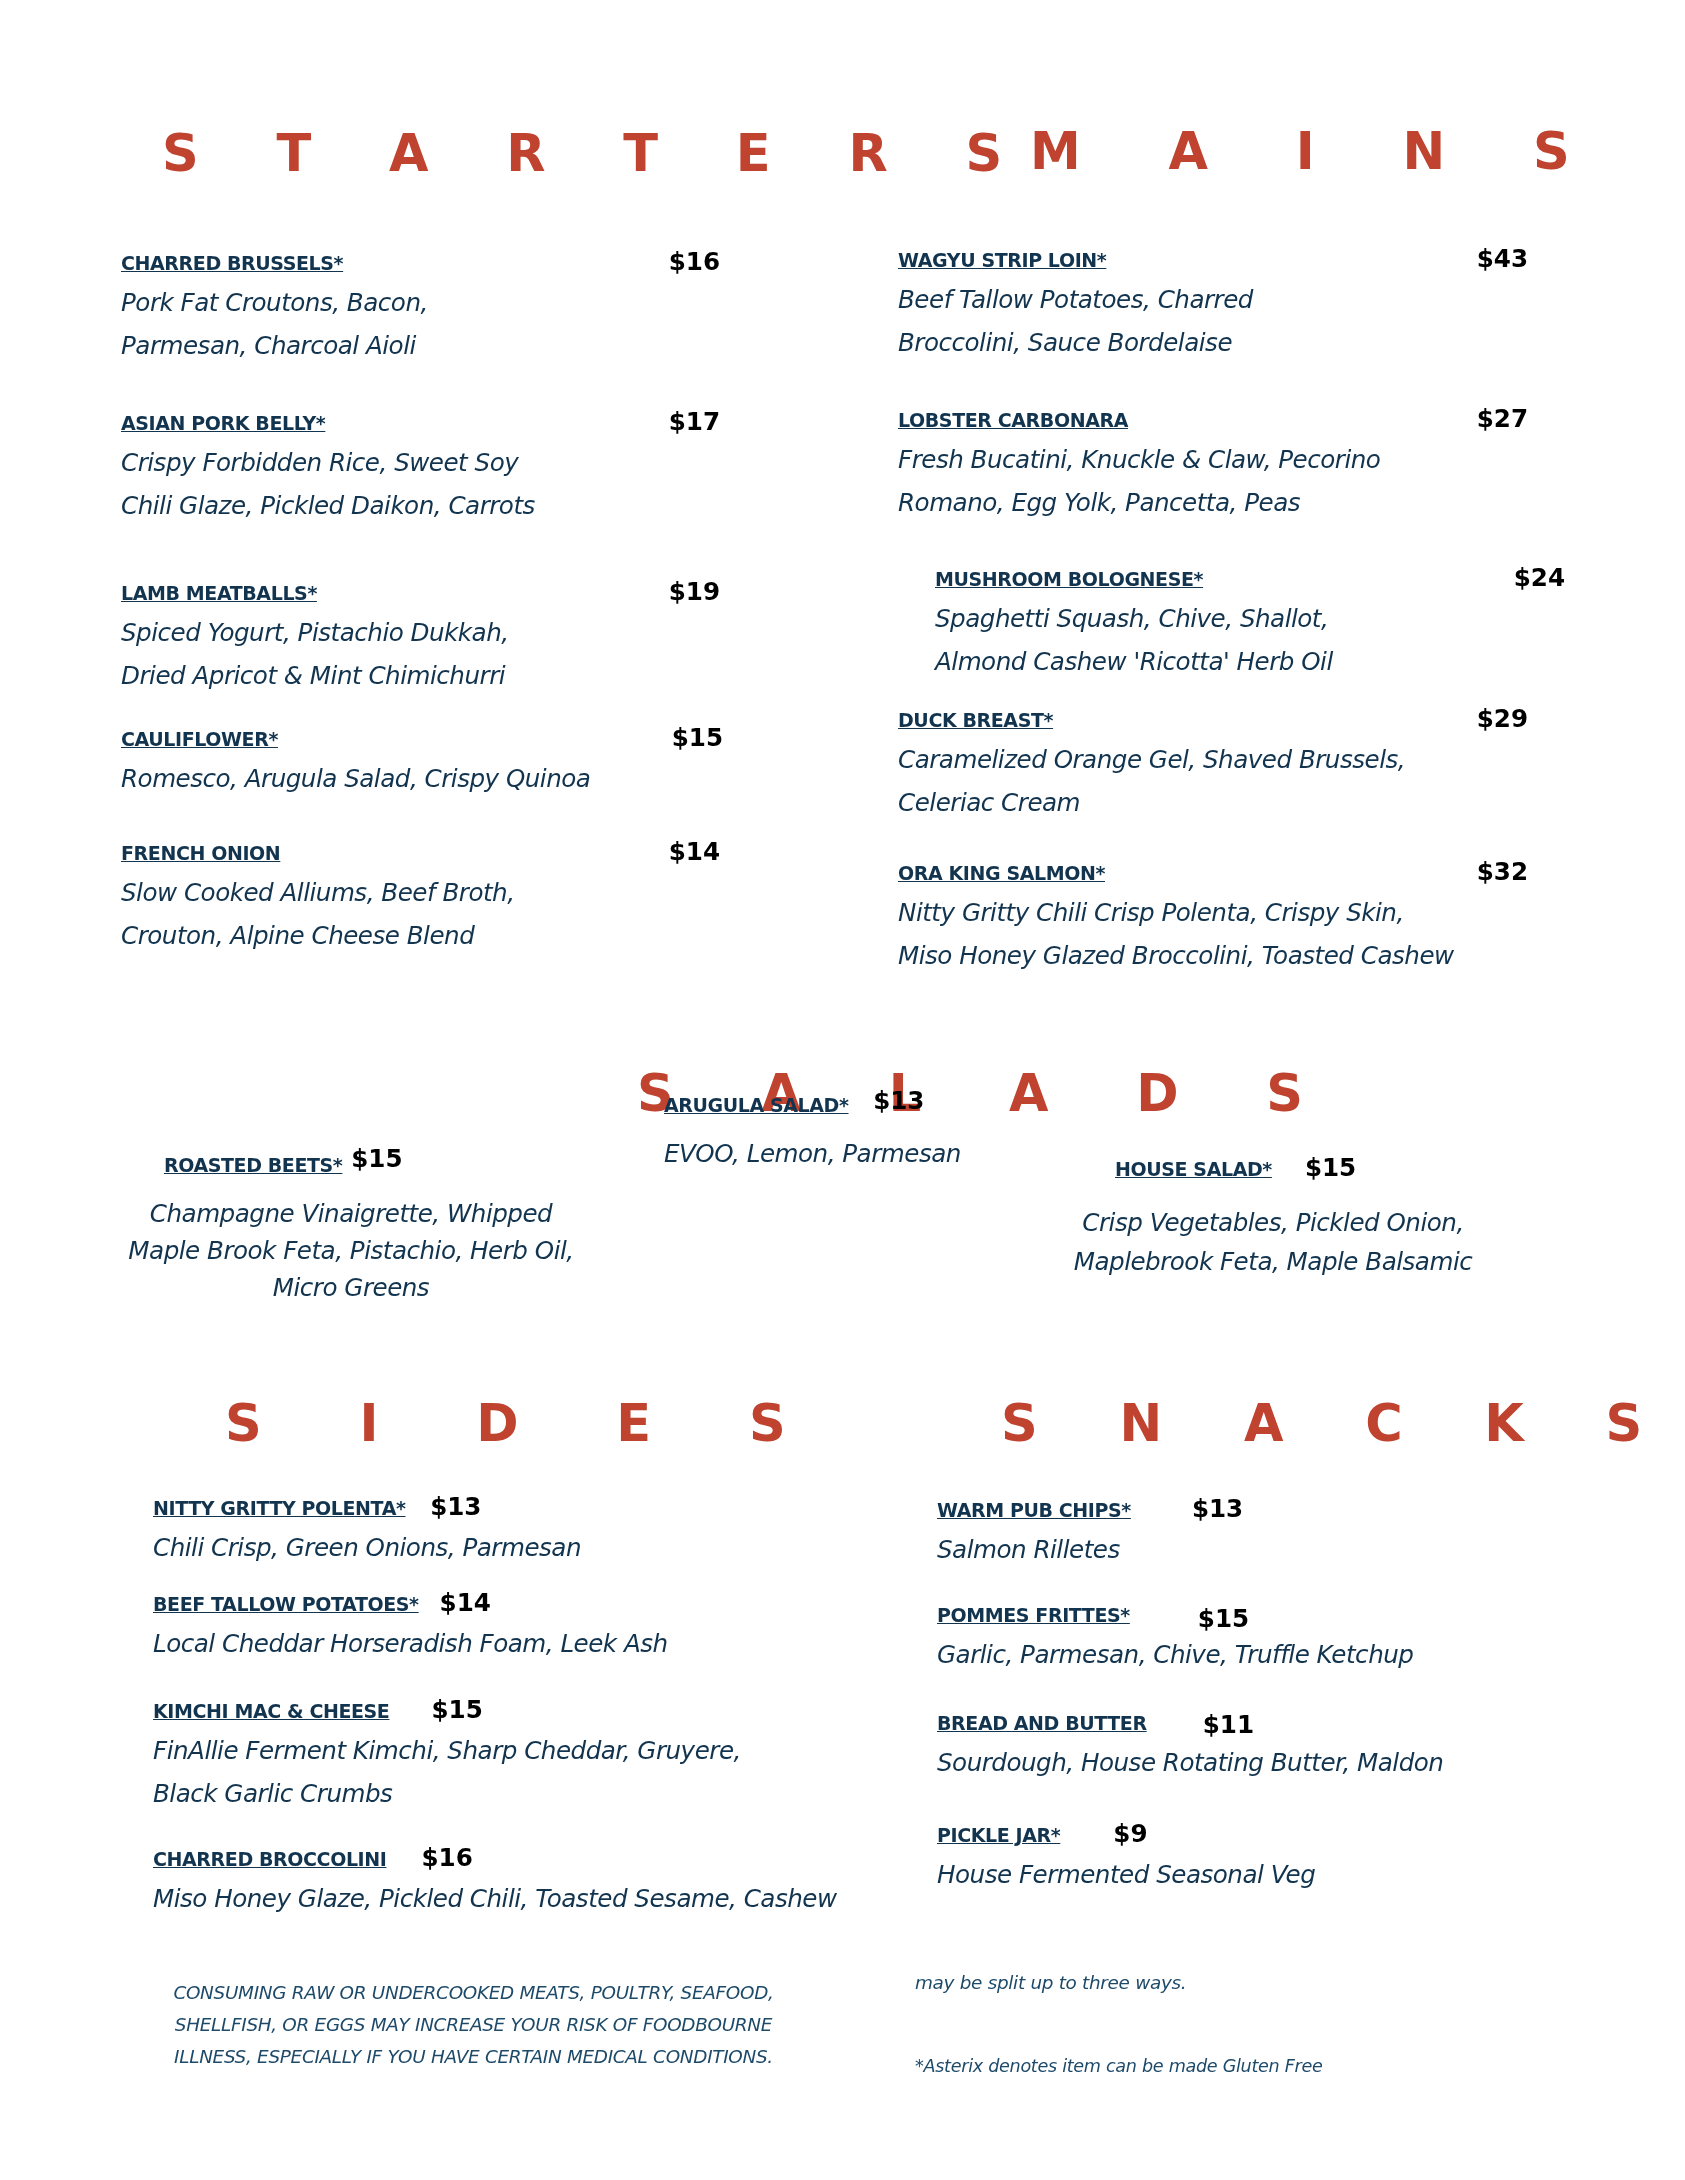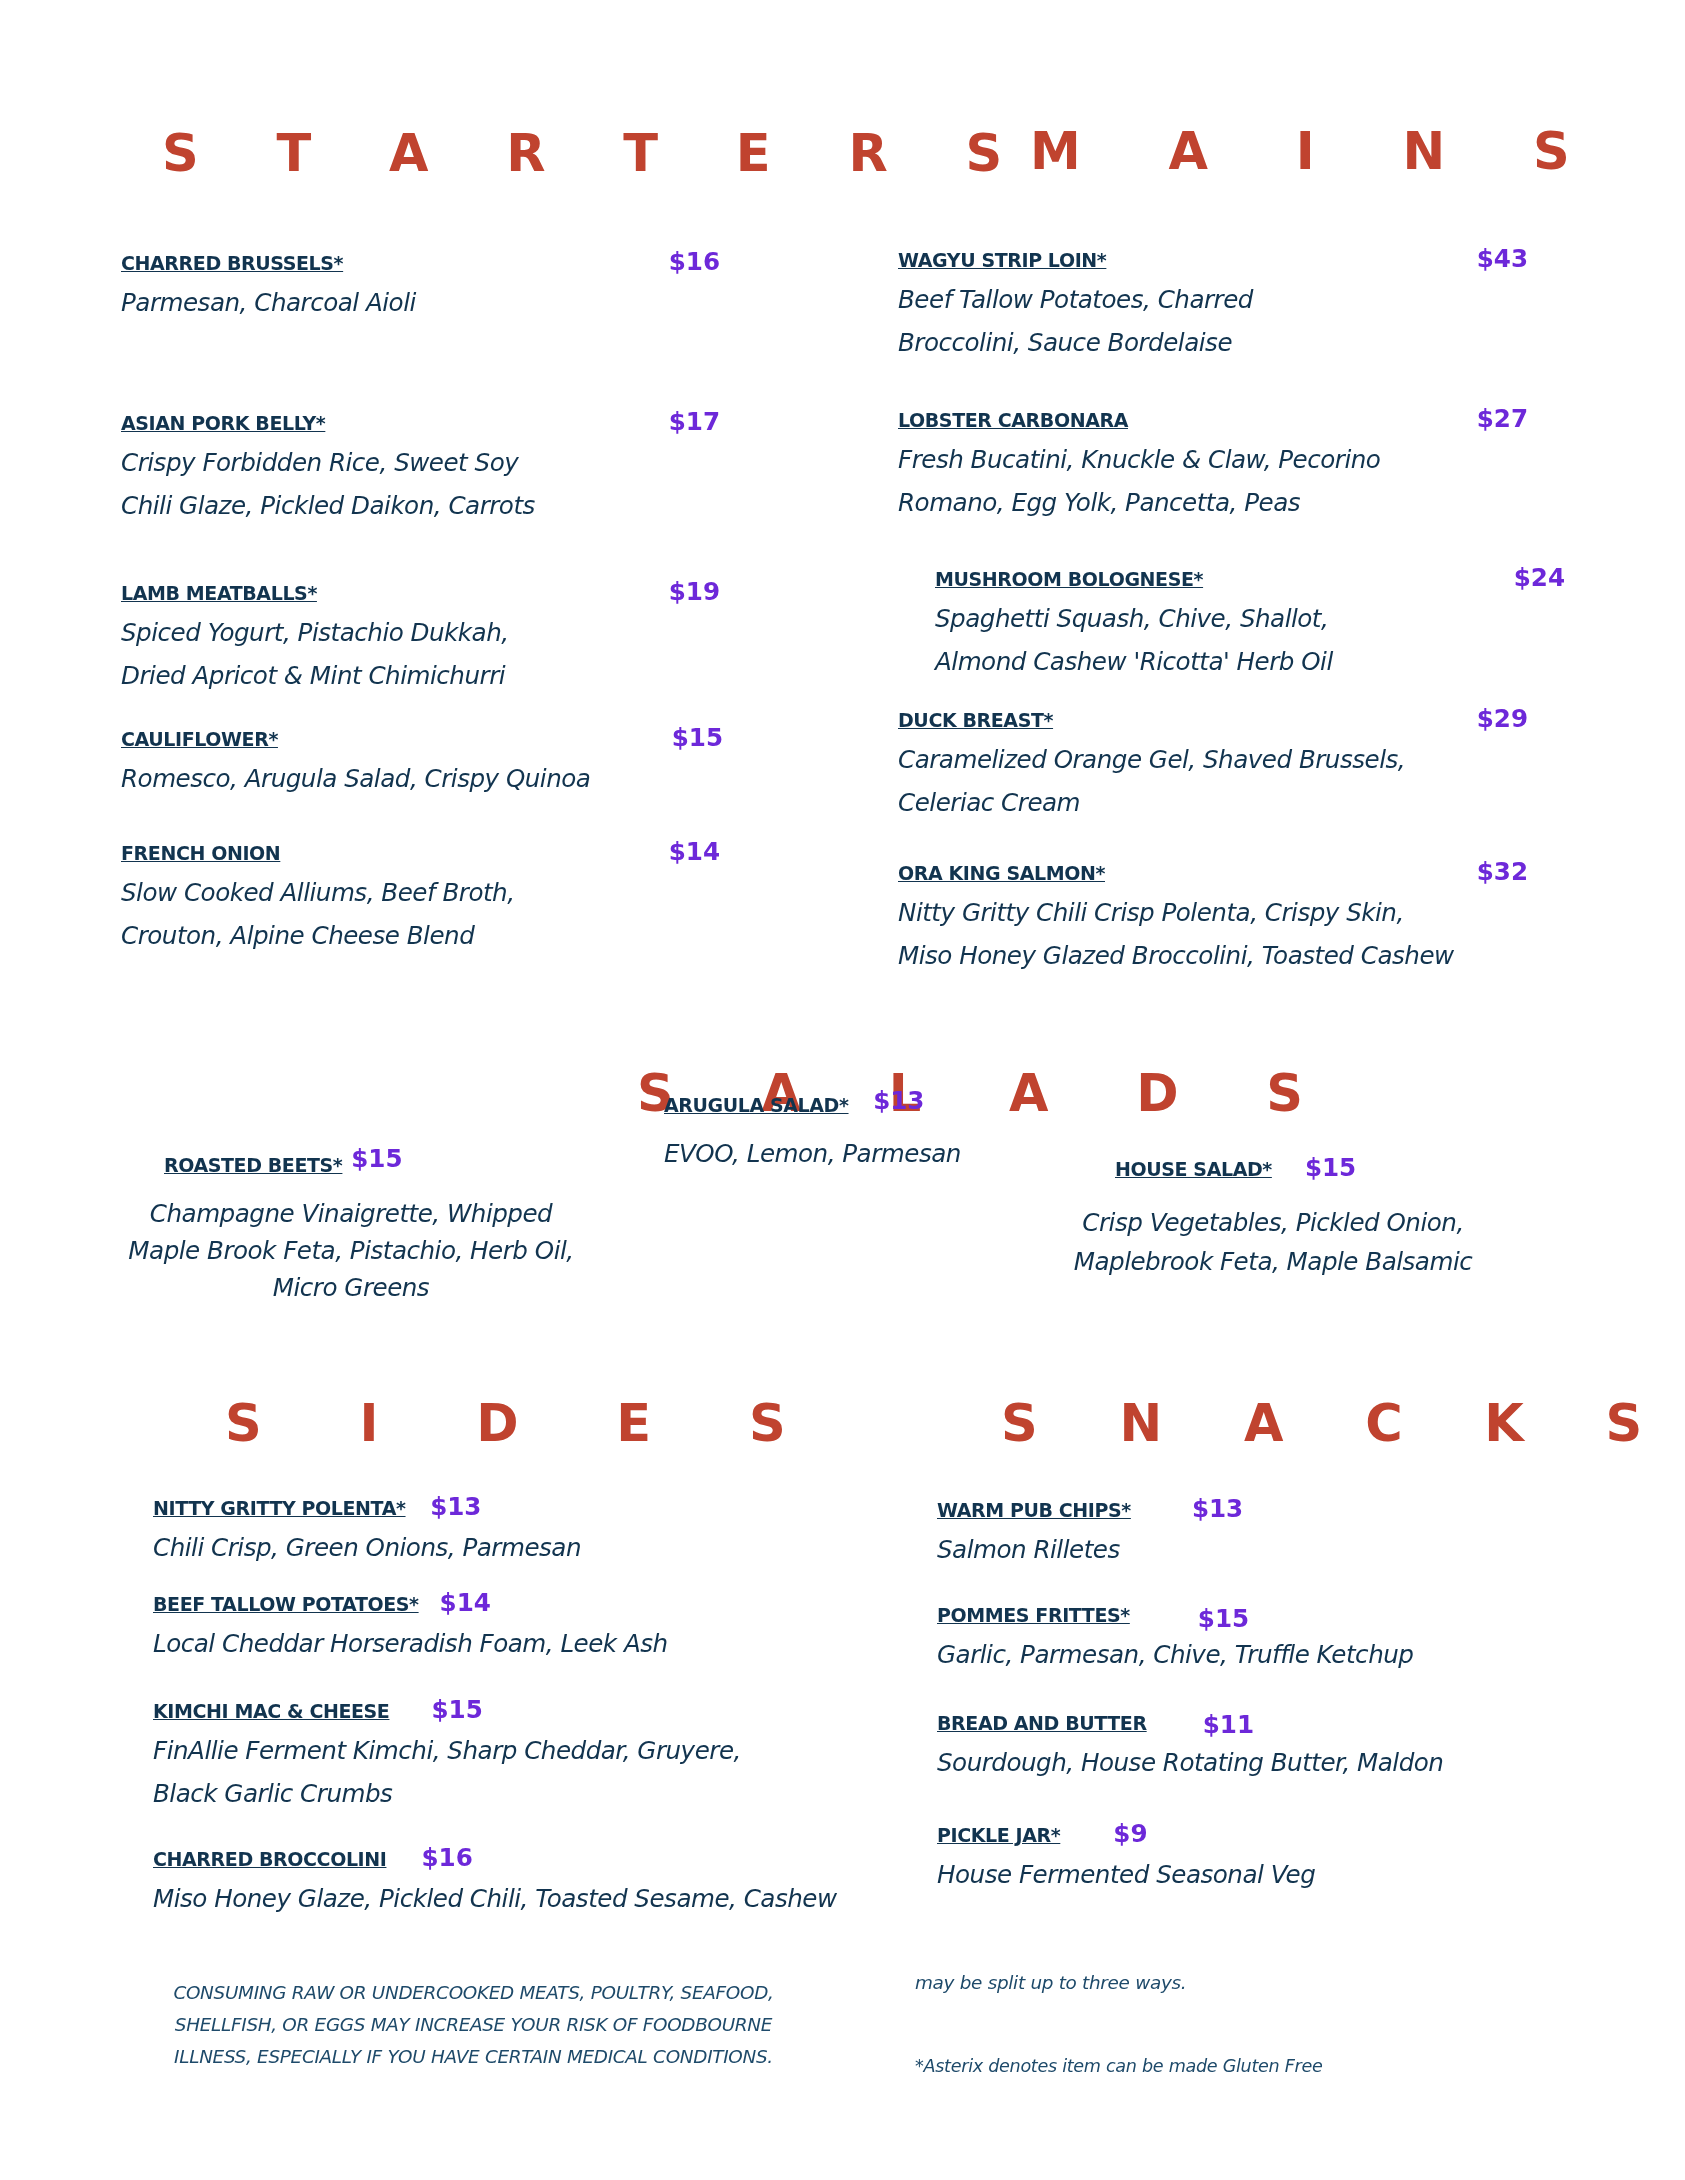--- a/index.html
+++ b/index.html
@@ -4,21 +4,21 @@
 <style>
   html, body { margin: 0; padding: 0; background: #ffffff; }
   body { width: 1685px; height: 2180px; position: relative; overflow: hidden;
          font-family: "DejaVu Sans", sans-serif; color: #12344f; }
   .heading { position: absolute; color: #c0432f; font-family: "DejaVu Sans", sans-serif;
              font-weight: bold; font-size: 51px; line-height: 1; white-space: nowrap; }
   .item { position: absolute; }
   .name { font-family: "DejaVu Sans", sans-serif; font-weight: bold; font-size: 19px;
           color: #12344f; letter-spacing: -0.4px; white-space: nowrap; line-height: 35px; text-decoration: underline; }
   .price { font-family: "DejaVu Sans", sans-serif; font-weight: bold; font-size: 24.6px;
-           color: #6d28d9; white-space: nowrap; line-height: 35px; }
+           color: #000000; white-space: nowrap; line-height: 35px; }
   .desc { font-family: "DejaVu Sans", sans-serif; font-style: italic; font-size: 24.6px;
           color: #12344f; line-height: 43px; white-space: nowrap; letter-spacing: -0.5px; }
   .row { display: flex; justify-content: space-between; align-items: baseline; }
   .inline-row { display: flex; align-items: baseline; }
   .footer-note { position: absolute; font-family: "DejaVu Sans", sans-serif; font-style: italic;
                  color: #1e4a6a; font-size: 18.4px; white-space: nowrap; letter-spacing: -0.3px; }
   .center { text-align: center; }
 </style>
 </head>
 <body>
@@ -27,20 +27,21 @@
 <div class="heading" style="left:1030px; top:126px; letter-spacing:35px;">M A I N S</div>
 <div class="heading" style="left:637px; top:1068px; letter-spacing:35px;">S A L A D S</div>
 <div class="heading" style="left:225px; top:1398px; letter-spacing:40px;">S I D E S</div>
 <div class="heading" style="left:1001px; top:1398px; letter-spacing:32px;">S N A C K S</div>
 
 <div class="item" style="left:121px; top:244px; width:599px;">
   <div class="row">
       <span class="name">CHARRED BRUSSELS*</span>
       <span class="price">$16</span>
     </div>
+  <div class="desc">Pork Fat Croutons, Bacon,</div>
   <div class="desc">Parmesan, Charcoal Aioli</div>
 </div>
 <div class="item" style="left:121px; top:404px; width:599px;">
   <div class="row">
       <span class="name">ASIAN PORK BELLY*</span>
       <span class="price">$17</span>
     </div>
   <div class="desc">Crispy Forbidden Rice, Sweet Soy</div>
   <div class="desc">Chili Glaze, Pickled Daikon, Carrots</div>
 </div>

